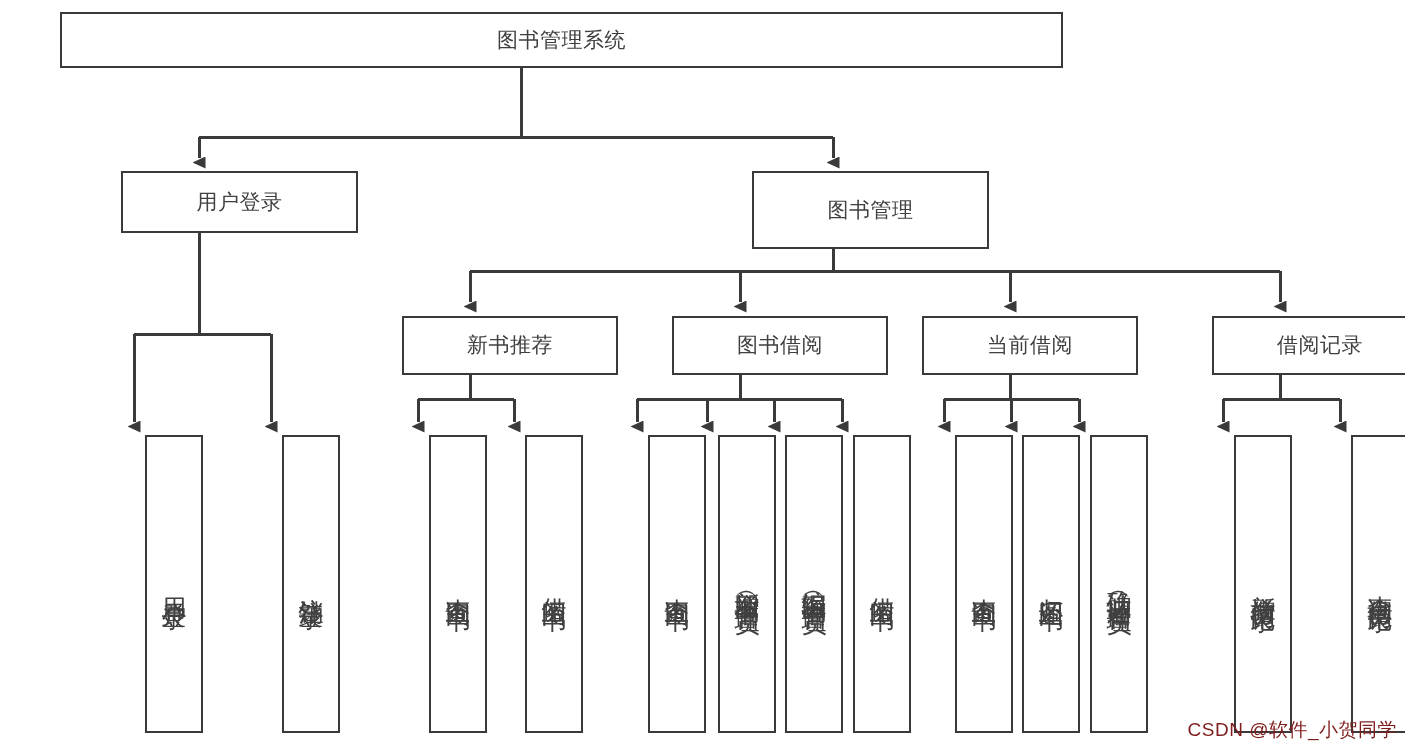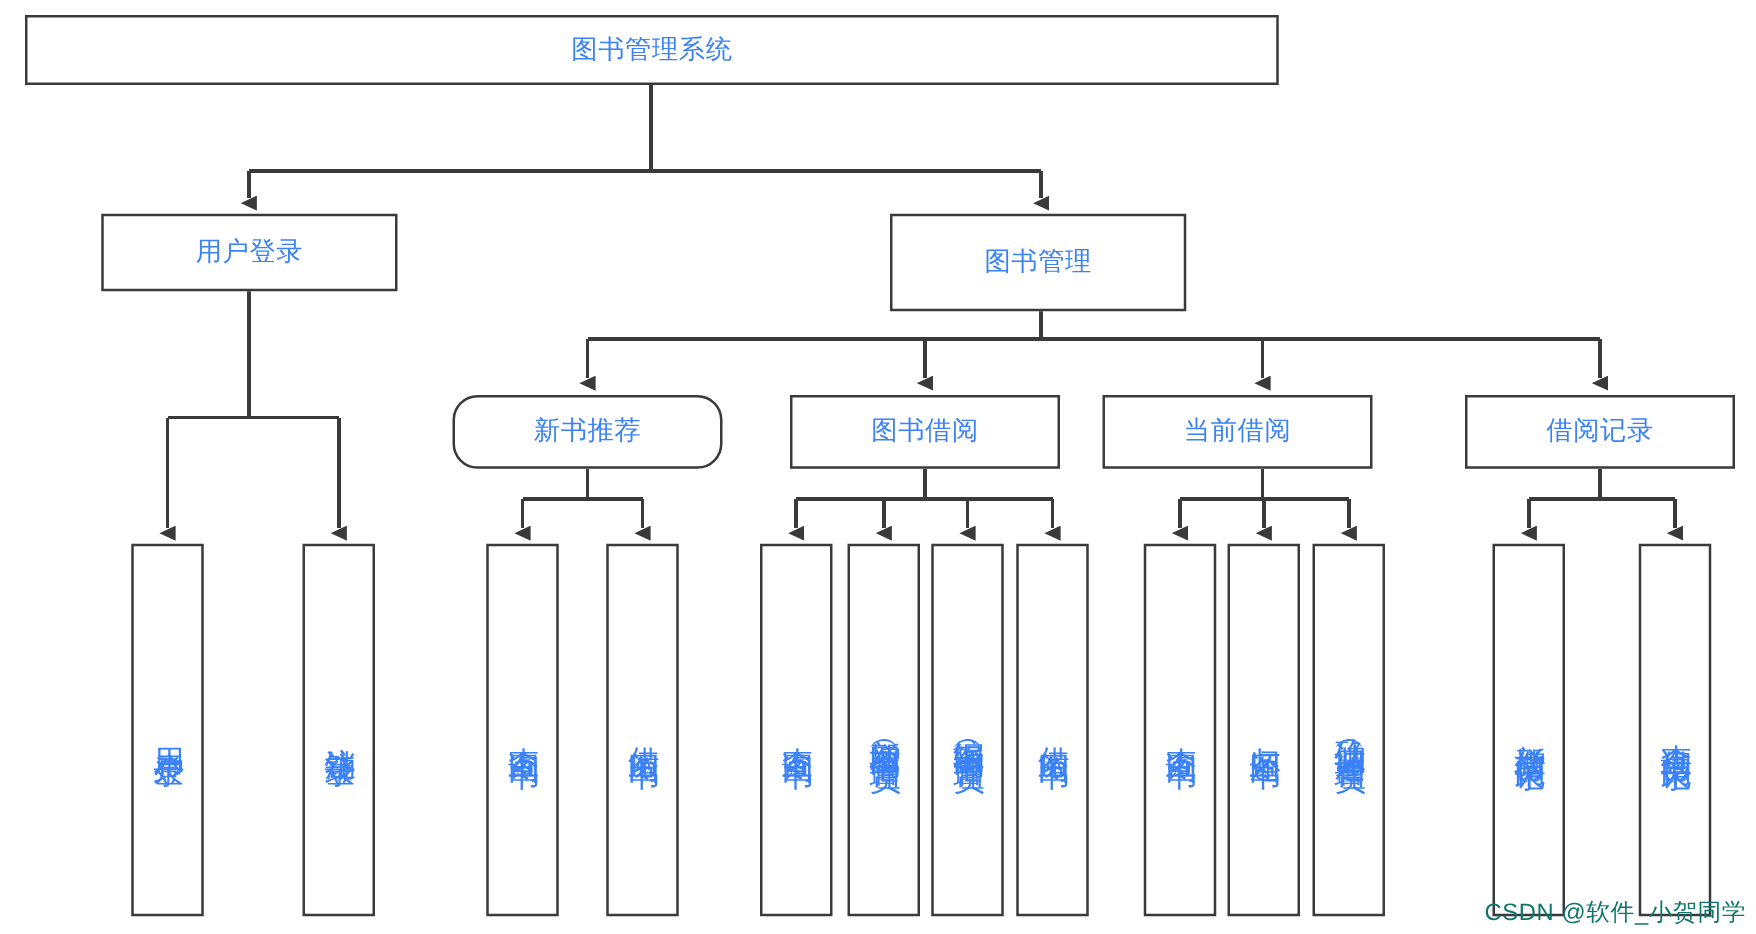--- a/index.html
+++ b/index.html
@@ -11,42 +11,43 @@
   #diagram-root{position:relative;width:1405px;height:747px;background:#fff;}
   svg#edges{position:absolute;left:0;top:0;width:1405px;height:747px;}
   .node{
     position:absolute;
     box-sizing:border-box;
     background:#ffffff;
     border:2px solid #3a3a3a;
     display:flex;
     align-items:center;
     justify-content:center;
-    color:#3b82f6;
+    color:#404040;
+    margin-left:40px;
   }
   .node .label{
     display:block;
     text-align:center;
     line-height:1.06;
     white-space:nowrap;
   }
   .node.h .label{font-size:21px;letter-spacing:0.5px;}
   .node.v{align-items:center;justify-content:center;}
   .node.v .label{
     writing-mode:vertical-rl;
     text-orientation:upright;
     font-size:25px;
     letter-spacing:3px;
     line-height:1;
   }
   #watermark{
     position:absolute;
     right:8px;bottom:4px;
     font-size:19px;
-    color:#0f766e;
+    color:#7f1d1d;
     letter-spacing:0.5px;
     white-space:nowrap;
     pointer-events:none;
   }
 </style>
 </head>
 <body>
 
 <div id="diagram-root">
 
@@ -104,21 +105,21 @@
     <span class="label">图书管理系统</span>
   </div>
 
   <div class="node h" style="left:81px;top:171px;width:237px;height:62px;">
     <span class="label">用户登录</span>
   </div>
   <div class="node h" style="left:712px;top:171px;width:237px;height:78px;">
     <span class="label">图书管理</span>
   </div>
 
-  <div class="node h" style="left:362px;top:316px;width:216px;height:59px;border-radius:20px;">
+  <div class="node h" style="left:362px;top:316px;width:216px;height:59px;">
     <span class="label">新书推荐</span>
   </div>
   <div class="node h" style="left:632px;top:316px;width:216px;height:59px;">
     <span class="label">图书借阅</span>
   </div>
   <div class="node h" style="left:882px;top:316px;width:216px;height:59px;">
     <span class="label">当前借阅</span>
   </div>
   <div class="node h" style="left:1172px;top:316px;width:216px;height:59px;align-items:center;">
     <span class="label">借阅记录</span>

